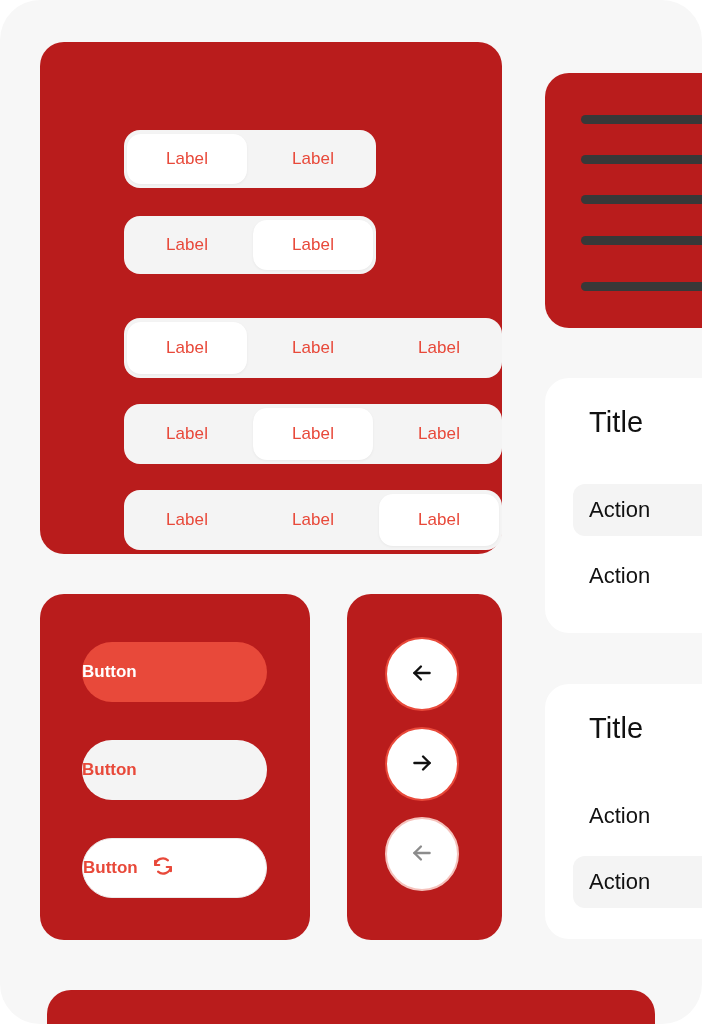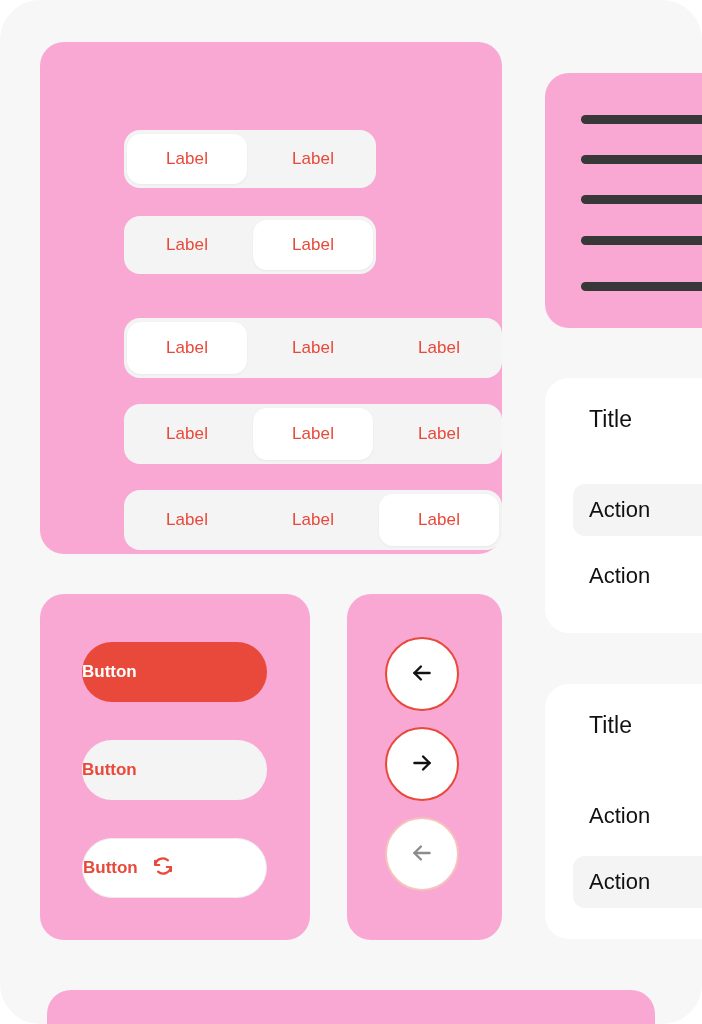--- a/index.html
+++ b/index.html
@@ -15,21 +15,21 @@
     background: #f7f7f7;
     border-radius: 40px;
     overflow: hidden;
     font-family: "Liberation Sans", sans-serif;
     -webkit-font-smoothing: antialiased;
   }
 
   
   .card {
     position: absolute;
-    background: #f9a8d4;
+    background: #b91c1c;
     border-radius: 24px;
   }
 
   
   #segmented-card {
     left: 40px;
     top: 42px;
     width: 462px;
     height: 512px;
   }
@@ -175,21 +175,21 @@
     border-radius: 24px;
   }
 
   #menu-card-1 { top: 378px; height: 255px; }
   #menu-card-2 { top: 684px; height: 255px; }
 
   .menu-title {
     position: absolute;
     left: 44px;
     top: 28px;
-    font-size: 23px;
+    font-size: 29px;
     color: #111111;
     letter-spacing: .1px;
   }
 
   .menu-item {
     position: absolute;
     left: 28px;
     width: 216px;
     height: 52px;
     border-radius: 12px;

